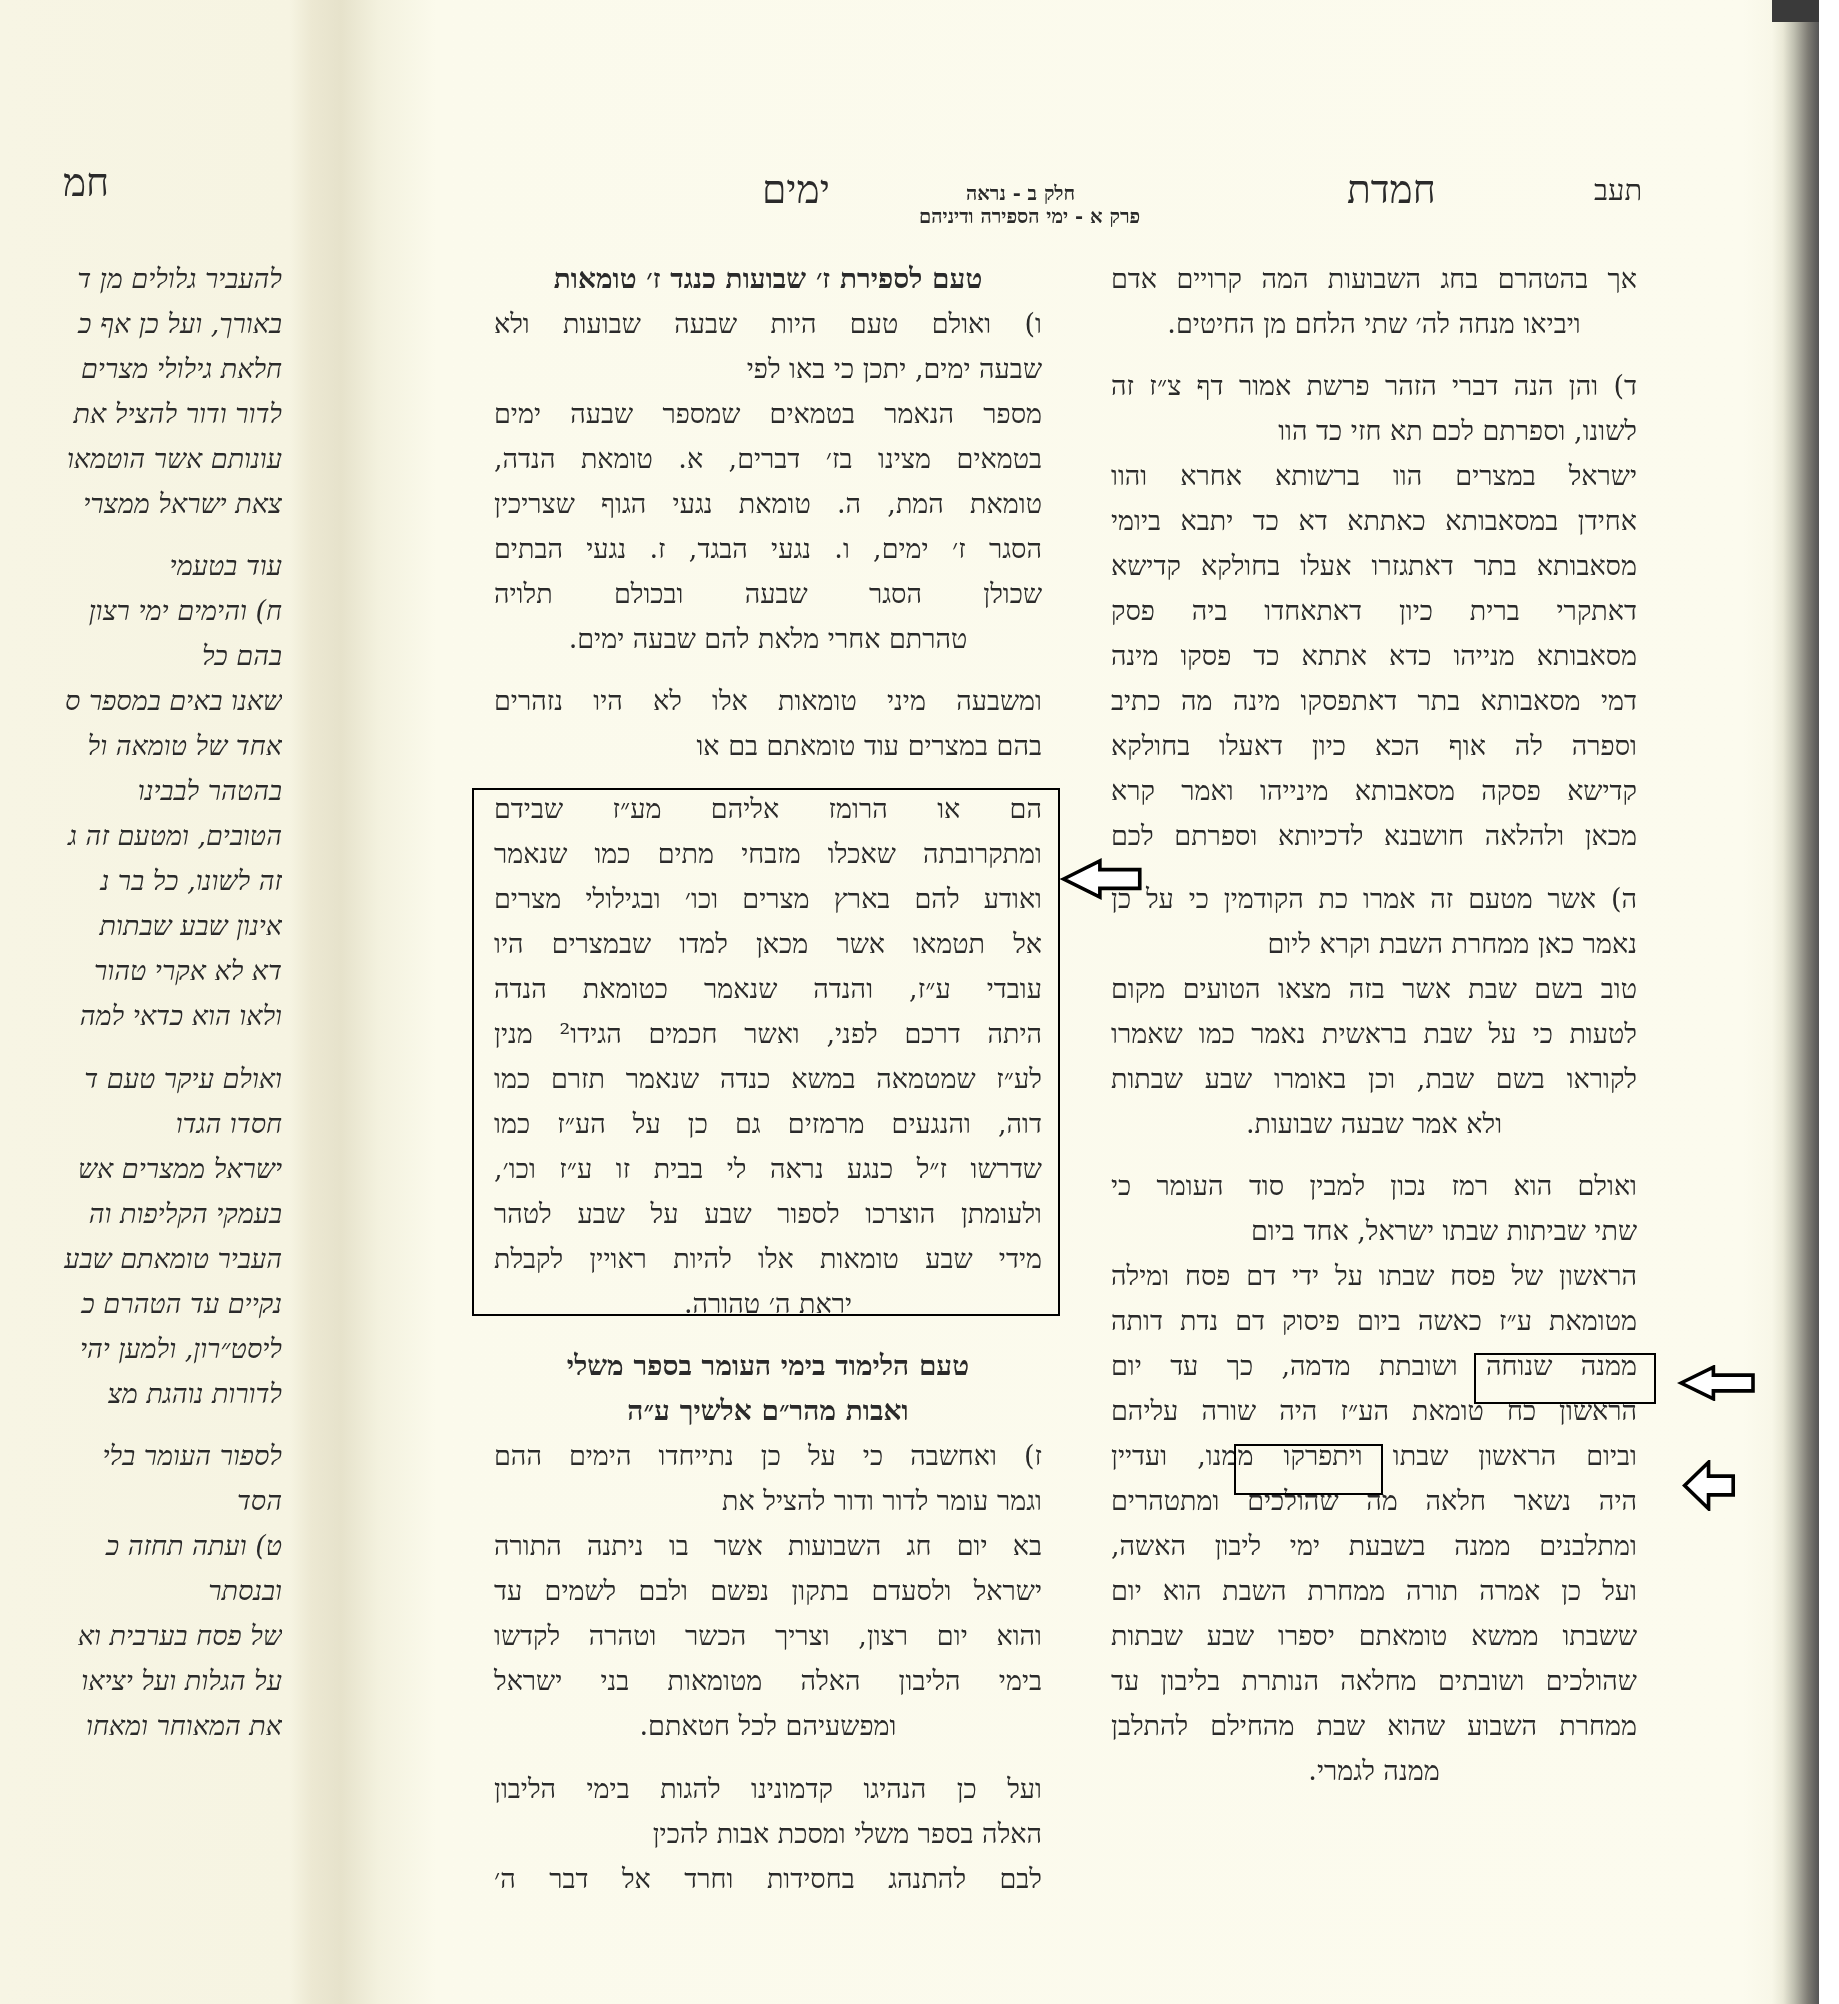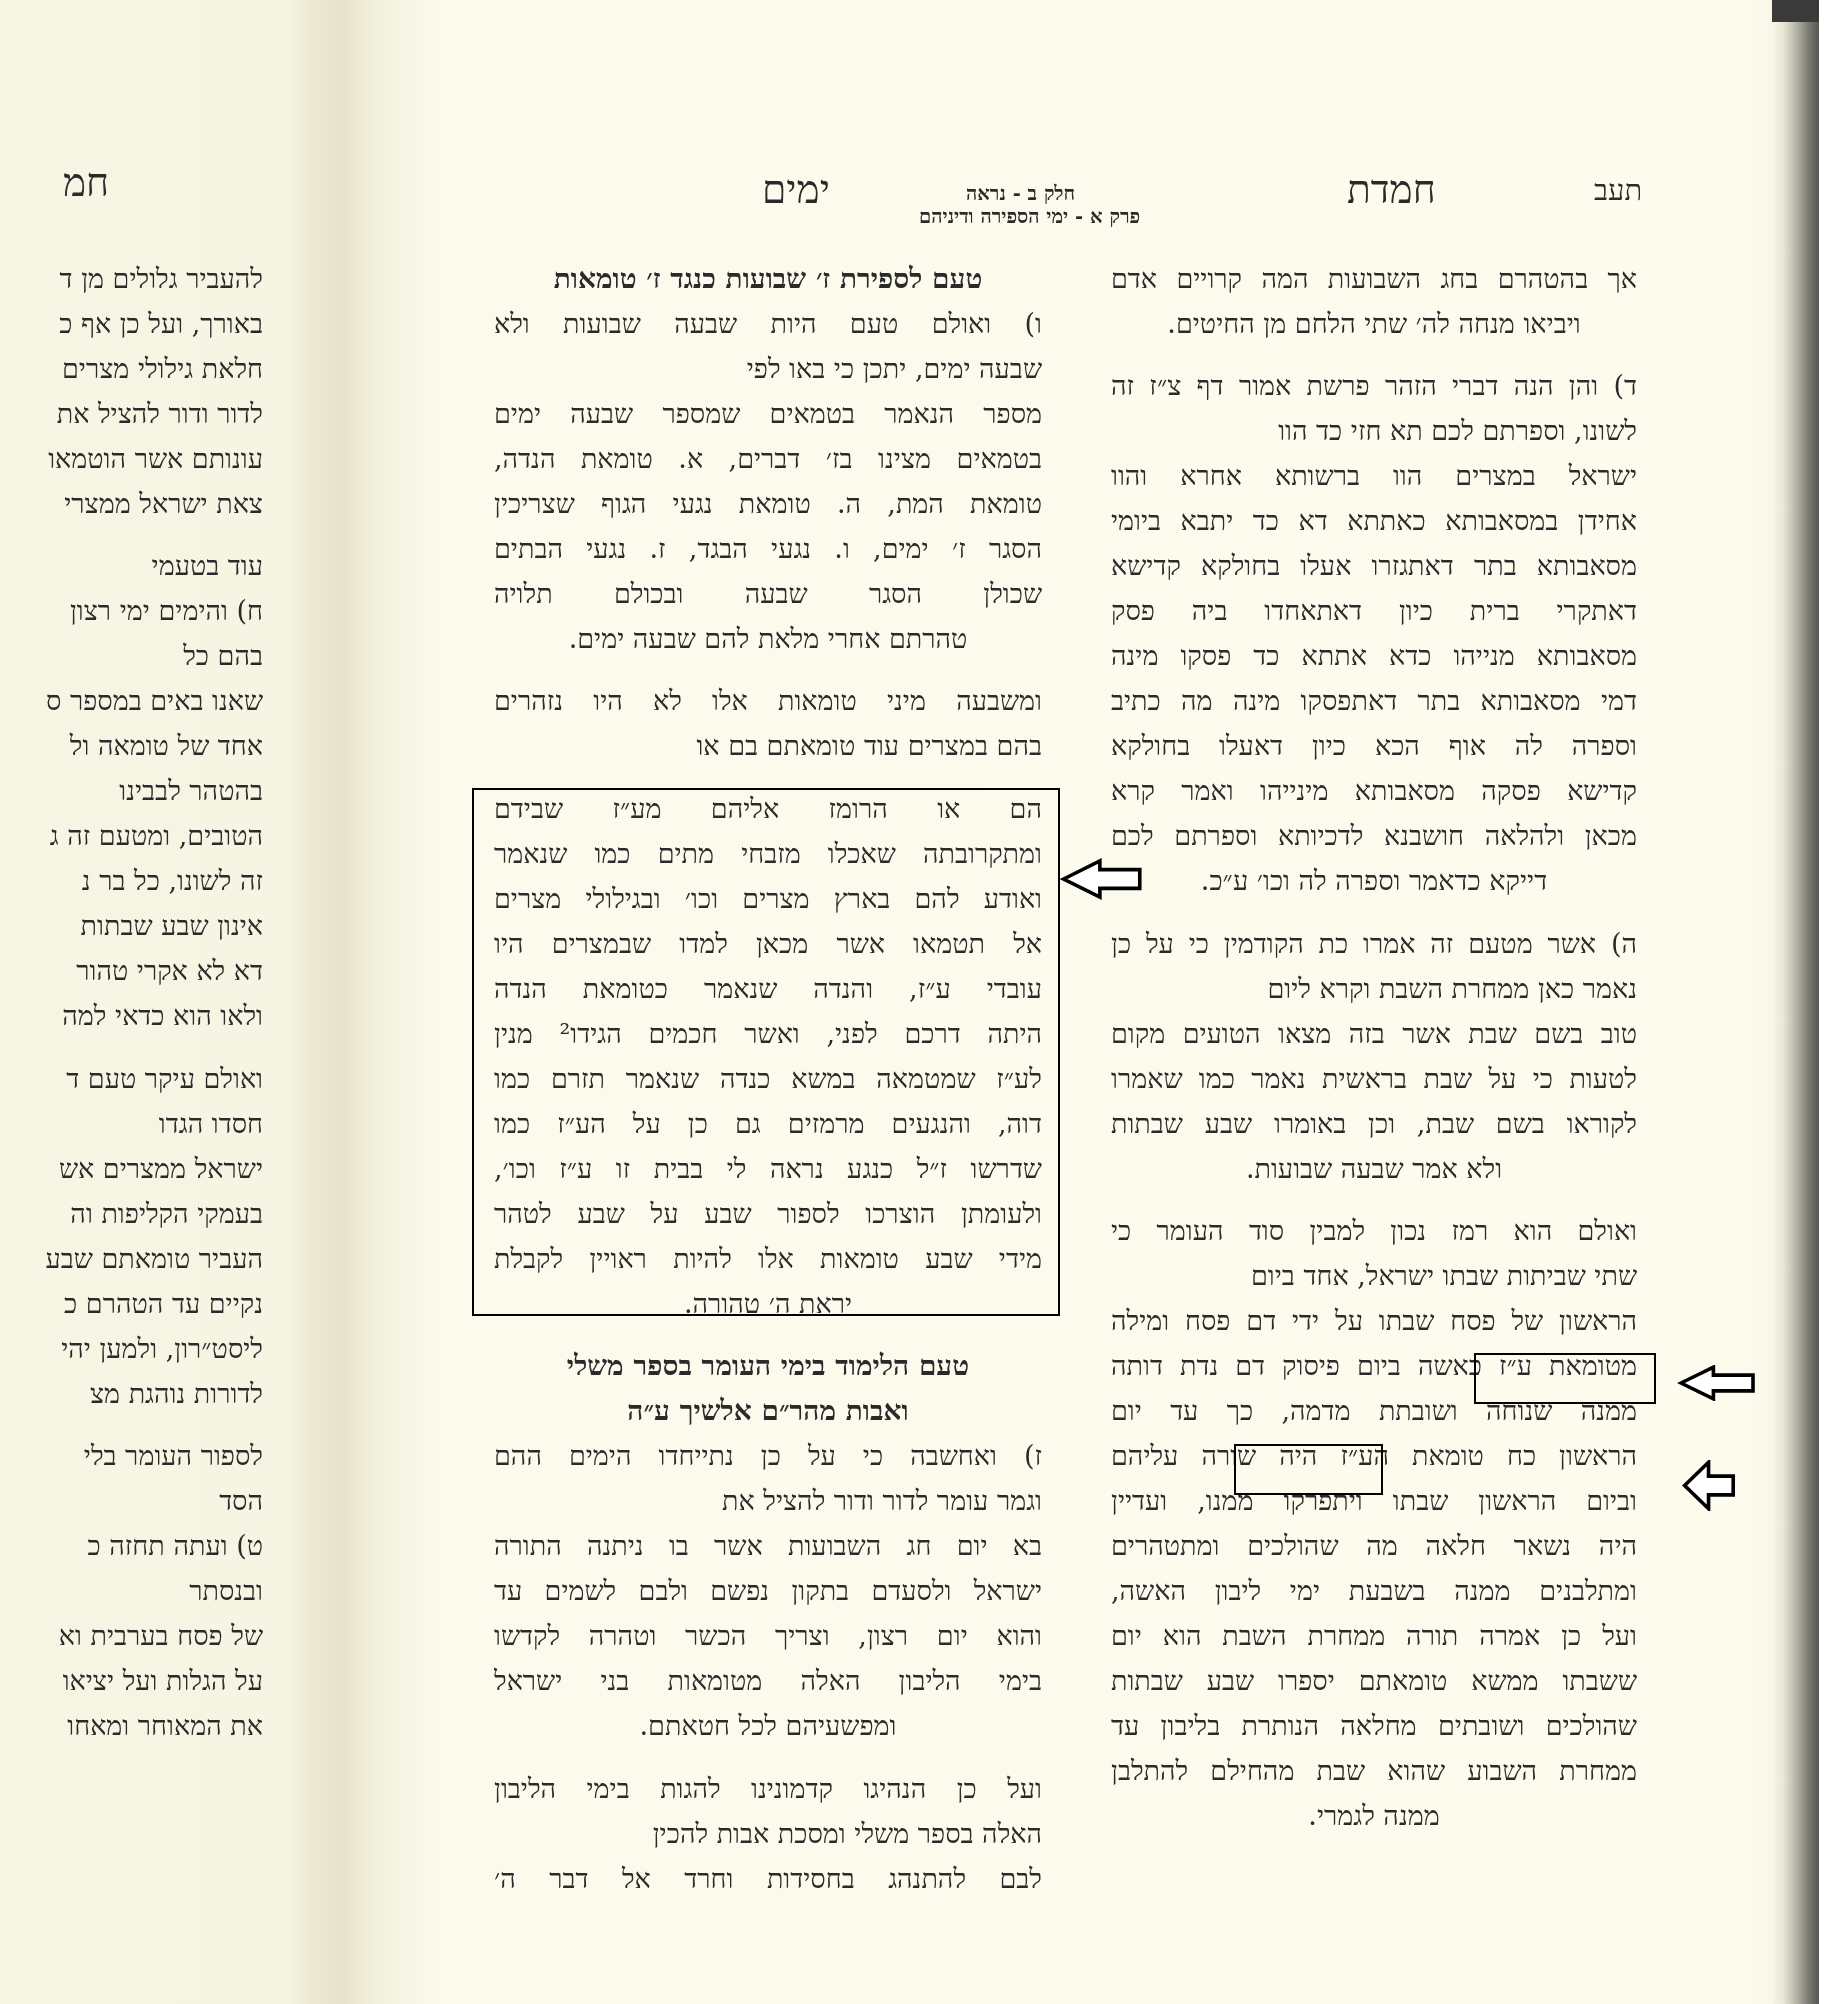--- a/index.html
+++ b/index.html
@@ -18,21 +18,21 @@
   .col { position:absolute; direction:rtl; text-align:justify; font-size:27px; line-height:45px; }
   .line { display:block; white-space:nowrap; text-align-last:justify; }
   .line.last { text-align-last:center; }
   .line.start { text-align-last:right; }
   .heading { font-weight:bold; text-align:right; text-align-last:center; font-size:28px; }
   .runner-big { font-weight:normal; font-size:39px; position:absolute;margin-left:47px; }
   .runner-small { font-weight:bold; font-size:19.6px; position:absolute; white-space:nowrap; }
   .frame { position:absolute; border:2.9px solid #000; box-sizing:border-box; }
   .arrow { position:absolute; }
   .gap { height:17.4px; }
-  .left-col { position:absolute; left:9px; top:0; width:254px; overflow:hidden; height:1736px; }
+  .left-col { position:absolute; left:28px; top:0; width:254px; overflow:hidden; height:1736px;font-style:italic; }
   .left-col .inner { position:absolute; right:0; width:436px; direction:rtl; font-size:27px; line-height:45px; }
 </style>
 </head>
 <body>
 
 <div class="page"></div>
 <div class="topbar"></div>
 <div class="rightedge"></div>
 
 <div>
@@ -52,21 +52,20 @@
     <span class="line start">לשונו, וספרתם לכם תא חזי כד הוו</span>
     <span class="line ">ישראל במצרים הוו ברשותא אחרא והוו</span>
     <span class="line ">אחידן במסאבותא כאתתא דא כד יתבא ביומי</span>
     <span class="line ">מסאבותא בתר דאתגזרו אעלו בחולקא קדישא</span>
     <span class="line ">דאתקרי ברית כיון דאתאחדו ביה פסק</span>
     <span class="line ">מסאבותא מנייהו כדא אתתא כד פסקו מינה</span>
     <span class="line ">דמי מסאבותא בתר דאתפסקו מינה מה כתיב</span>
     <span class="line ">וספרה לה אוף הכא כיון דאעלו בחולקא</span>
     <span class="line ">קדישא פסקה מסאבותא מינייהו ואמר קרא</span>
     <span class="line ">מכאן ולהלאה חושבנא לדכיותא וספרתם לכם</span>
-    <span class="line last">דייקא כדאמר וספרה לה וכו׳ ע״כ.</span>
     <div class="gap"></div>
     <span class="line ">ה) אשר מטעם זה אמרו כת הקודמין כי על כן</span>
     <span class="line start">נאמר כאן ממחרת השבת וקרא ליום</span>
     <span class="line ">טוב בשם שבת אשר בזה מצאו הטועים מקום</span>
     <span class="line ">לטעות כי על שבת בראשית נאמר כמו שאמרו</span>
     <span class="line ">לקוראו בשם שבת, וכן באומרו שבע שבתות</span>
     <span class="line last">ולא אמר שבעה שבועות.</span>
     <div class="gap"></div>
     <span class="line ">ואולם הוא רמז נכון למבין סוד העומר כי</span>
     <span class="line start">שתי שביתות שבתו ישראל, אחד ביום</span>

